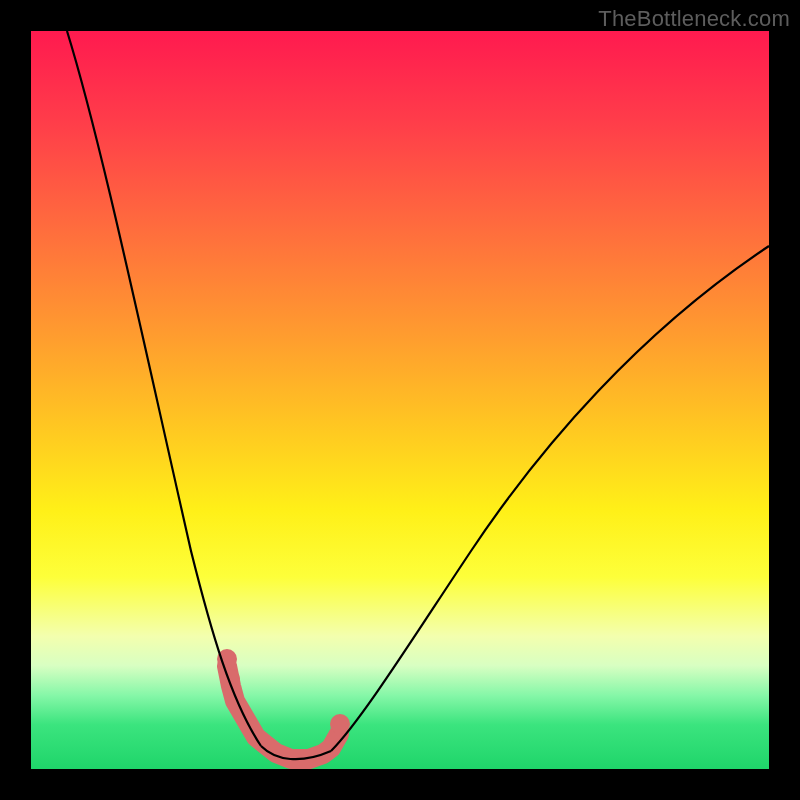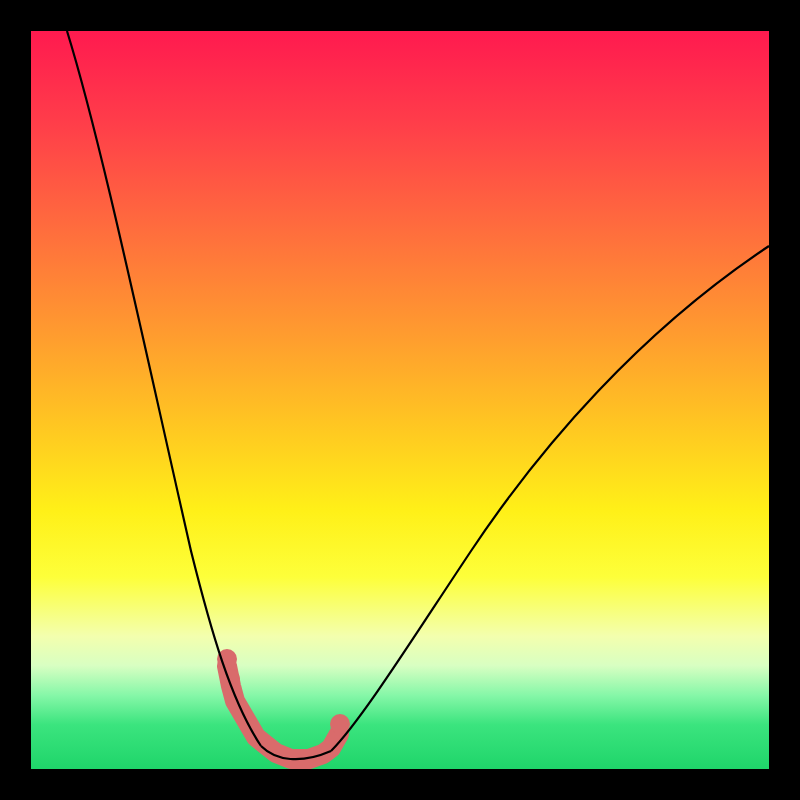--- a/index.html
+++ b/index.html
@@ -106,14 +106,15 @@
                C 245 730, 270 733, 300 720"></path>
 
       <path class="curve-stroke" d="M 300 720
                C 330 690, 380 610, 440 520
                C 510 415, 610 300, 738 215"></path>
 
     </svg>
 
   </div>
 
+  <div class="watermark">TheBottleneck.com</div>
 
 </div>
 
 </body></html>

